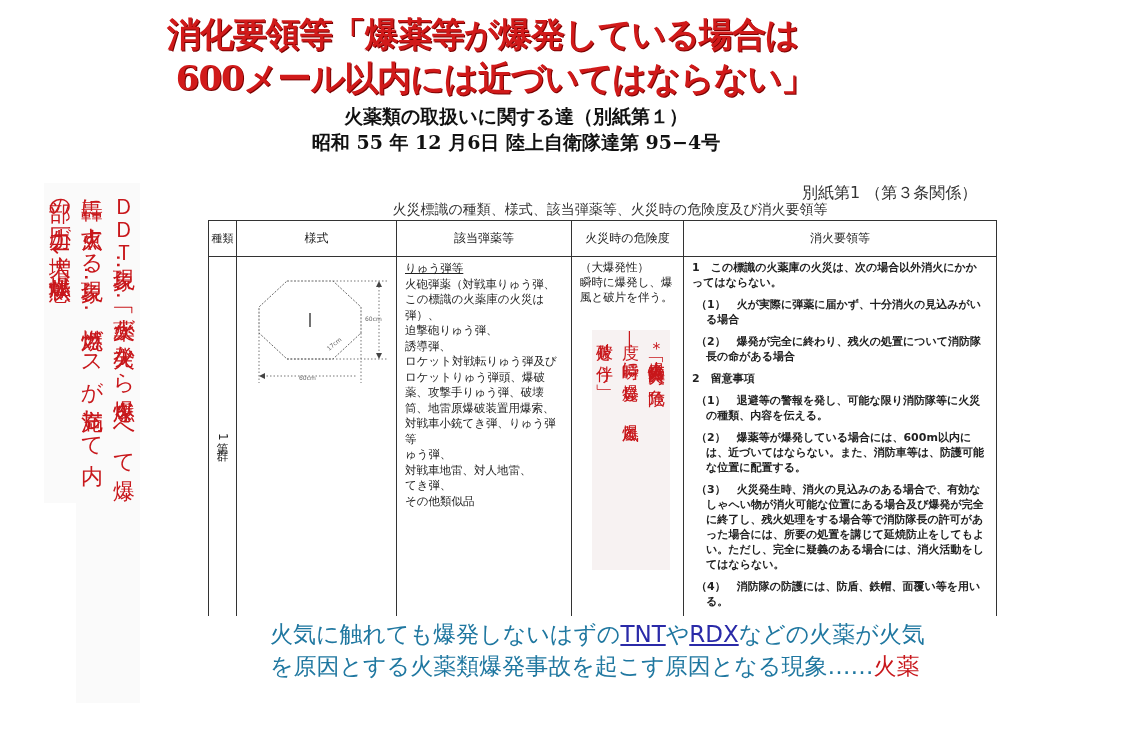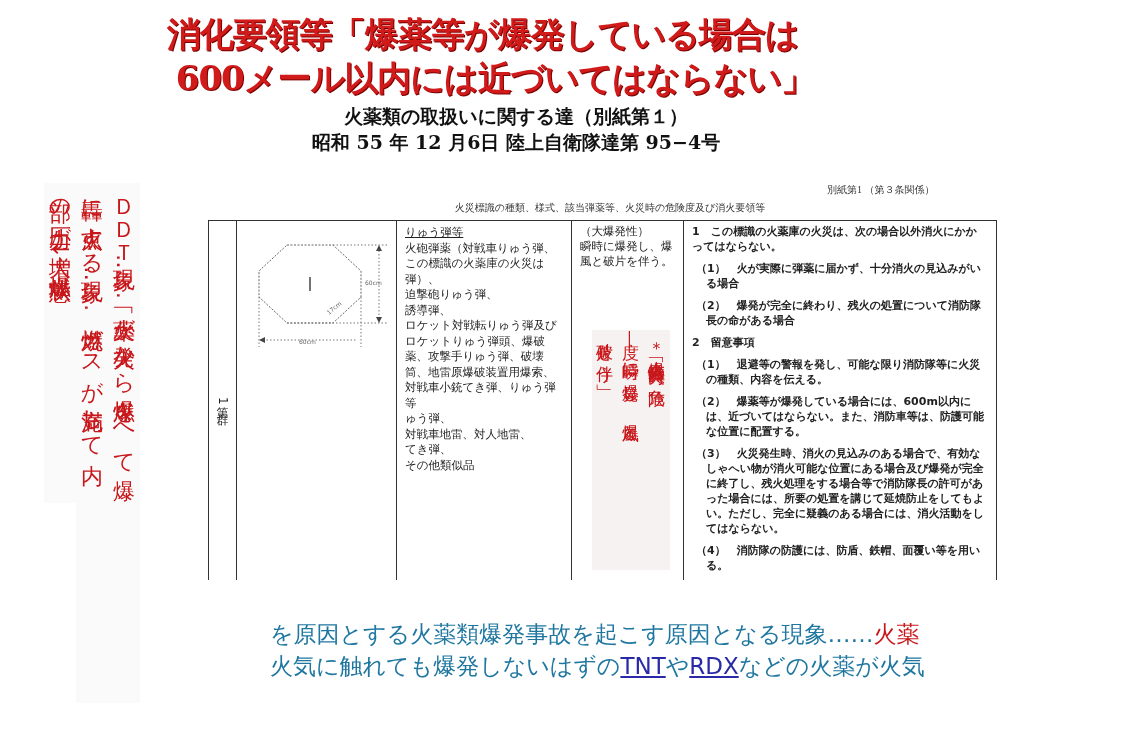--- a/index.html
+++ b/index.html
@@ -21,24 +21,24 @@
     font-size:19px; line-height:24px;
   }
   .subtitle.s1 { top:104px; }
   .subtitle.s2 { top:130px; }
   .vert {
     position:absolute; writing-mode:vertical-rl; color:#c8171b;
     font-family:"DejaVu Sans", sans-serif; font-size:22px; line-height:32px;
     letter-spacing:1px; background:#fafafa;
   }
   .doc-ref {
-    position:absolute; left:827px; top:183px; font-size:10px; color:#333;font-family:Liberation Serif, serif;
+    position:absolute; left:802px; top:183px; font-size:16px; color:#333;
   }
   .doc-caption {
-    position:absolute; left:330px; top:201px; font-size:10px; color:#333; width:560px; text-align:center;
+    position:absolute; left:330px; top:201px; font-size:14px; color:#333; width:560px; text-align:center;
   }
   table.fire {
     position:absolute; left:208px; top:220px; width:788px; border-collapse:collapse;
     font-size:11px; color:#222; table-layout:fixed;
   }
   table.fire th, table.fire td {
     border:1.5px solid #333; vertical-align:top; padding:0;
   }
   table.fire th { height:35px; font-weight:normal; font-size:12px; vertical-align:middle; text-align:center; }
   table.fire tr.body td { height:328px; border-bottom:none; }
@@ -80,20 +80,27 @@
 
 <table class="fire">
   <colgroup>
     <col style="width:28px">
       <col style="width:160px">
       <col style="width:175px">
       <col style="width:112px">
       <col style="width:313px">
   </colgroup>
   <tbody>
+      <tr>
+    <th style="font-size:11px; line-height:13px;"><span>種類</span></th>
+    <th>様式</th>
+    <th>該当弾薬等</th>
+    <th>火災時の危険度</th>
+    <th>消火要領等</th>
+  </tr>
   <tr class="body">
     <td class="cell-kind">
       <div style="writing-mode:vertical-rl; margin:0 auto; font-size:12px;">第1群</div>
     </td>
     <td>
       <svg width="160" height="130" viewBox="0 0 160 130" style="display:block; margin-top:6px;">
         <polygon points="50,18 96,18 124,44 124,70 96,96 50,96 22,70 22,44" fill="none" stroke="#666" stroke-width="1" stroke-dasharray="2,1.5"></polygon>
         <line x1="73" y1="50" x2="73" y2="64" stroke="#444" stroke-width="1.5"></line>
         <line x1="96" y1="18" x2="150" y2="18" stroke="#777" stroke-dasharray="1.5,2"></line>
         <line x1="50" y1="96" x2="150" y2="96" stroke="#777" stroke-dasharray="1.5,2"></line>
@@ -146,18 +153,18 @@
   </table>
 
 <div class="red-note">
   <span>＊大爆発性「火災時の危険</span><br>
   <span>度―瞬時に爆発し、爆風と</span><br>
   <span>破片を伴う」</span>
 </div>
 
 <div class="bottom-text">
   <div>
-    <span>を原因とする火薬類爆発事故を起こす原因となる現象……</span><span class="red">火薬</span>
+    <span>火気に触れても爆発しないはずの</span><a>TNT</a><span>や</span><a>RDX</a><span>などの火薬が火気</span>
   </div>
   <div>
-    <span>火気に触れても爆発しないはずの</span><a>TNT</a><span>や</span><a>RDX</a><span>などの火薬が火気</span>
+    <span>を原因とする火薬類爆発事故を起こす原因となる現象……</span><span class="red">火薬</span>
   </div>
 </div>
 
 </body></html>

